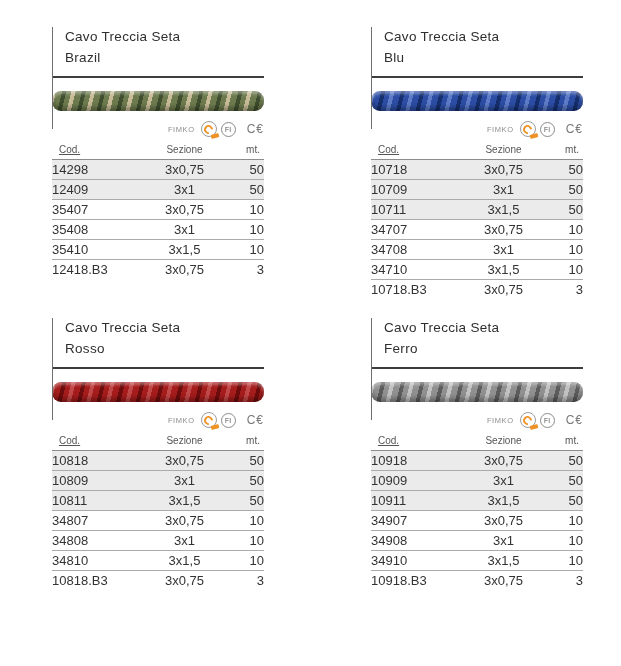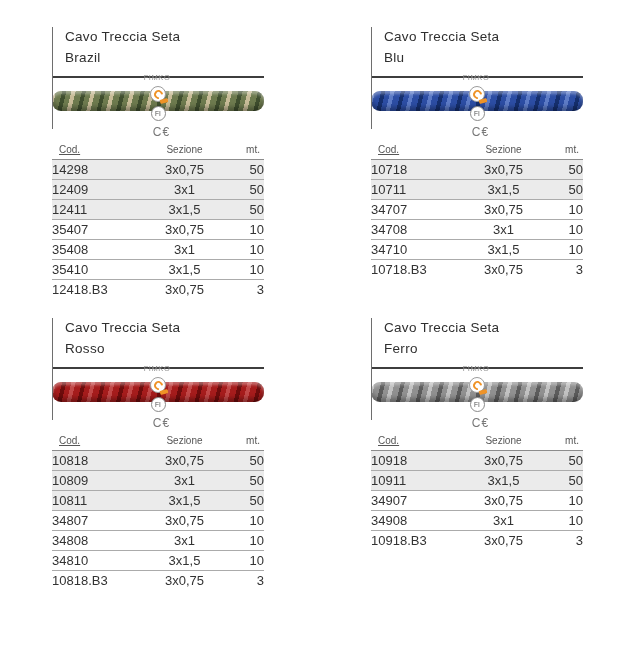--- a/index.html
+++ b/index.html
@@ -37,21 +37,21 @@
         var(--c2) 0 4px,
         var(--c1) 4px 10px,
         var(--c3) 10px 14px,
         var(--c1) 14px 19px);
     box-shadow:
       inset 0 3px 3px rgba(255,255,255,.35),
       inset 0 -4px 4px rgba(0,0,0,.3);
   }
   .cert{
     margin-top:8px;height:20px;
-    display:flex;align-items:center;justify-content:flex-end;gap:4px;flex-direction:column;
+    display:flex;align-items:center;justify-content:flex-end;gap:4px;
   }
   .fimko-label{
     font-size:7.5px;color:#8d8d8d;letter-spacing:.6px;margin-right:2px;
   }
   .fimko-badge{
     position:relative;width:14px;height:14px;border:1px solid #9c9c9c;
     border-radius:50%;background:#fff;flex:0 0 auto;
   }
   .fimko-swirl{
     position:absolute;left:2.5px;top:2.5px;width:5px;height:5px;
@@ -134,25 +134,20 @@
         <tr class="hl">
             <td class="d-cod">14298</td>
             <td class="d-sez">3x0,75</td>
             <td class="d-mt">50</td>
           </tr>
         <tr class="hl">
             <td class="d-cod">12409</td>
             <td class="d-sez">3x1</td>
             <td class="d-mt">50</td>
           </tr>
-        <tr class="hl">
-            <td class="d-cod">12411</td>
-            <td class="d-sez">3x1,5</td>
-            <td class="d-mt">50</td>
-          </tr>
         <tr>
             <td class="d-cod">35407</td>
             <td class="d-sez">3x0,75</td>
             <td class="d-mt">10</td>
           </tr>
         <tr>
             <td class="d-cod">35408</td>
             <td class="d-sez">3x1</td>
             <td class="d-mt">10</td>
           </tr>
@@ -200,20 +195,25 @@
         <th class="h-mt">mt.</th>
       </tr>
         </thead>
       <tbody>
         <tr class="hl">
             <td class="d-cod">10718</td>
             <td class="d-sez">3x0,75</td>
             <td class="d-mt">50</td>
           </tr>
         <tr class="hl">
+            <td class="d-cod">10709</td>
+            <td class="d-sez">3x1</td>
+            <td class="d-mt">50</td>
+          </tr>
+        <tr class="hl">
             <td class="d-cod">10711</td>
             <td class="d-sez">3x1,5</td>
             <td class="d-mt">50</td>
           </tr>
         <tr>
             <td class="d-cod">34707</td>
             <td class="d-sez">3x0,75</td>
             <td class="d-mt">10</td>
           </tr>
         <tr>
@@ -335,32 +335,42 @@
         <th class="h-mt">mt.</th>
       </tr>
         </thead>
       <tbody>
         <tr class="hl">
             <td class="d-cod">10918</td>
             <td class="d-sez">3x0,75</td>
             <td class="d-mt">50</td>
           </tr>
         <tr class="hl">
+            <td class="d-cod">10909</td>
+            <td class="d-sez">3x1</td>
+            <td class="d-mt">50</td>
+          </tr>
+        <tr class="hl">
             <td class="d-cod">10911</td>
             <td class="d-sez">3x1,5</td>
             <td class="d-mt">50</td>
           </tr>
         <tr>
             <td class="d-cod">34907</td>
             <td class="d-sez">3x0,75</td>
             <td class="d-mt">10</td>
           </tr>
         <tr>
             <td class="d-cod">34908</td>
             <td class="d-sez">3x1</td>
+            <td class="d-mt">10</td>
+          </tr>
+        <tr>
+            <td class="d-cod">34910</td>
+            <td class="d-sez">3x1,5</td>
             <td class="d-mt">10</td>
           </tr>
         <tr>
             <td class="d-cod">10918.B3</td>
             <td class="d-sez">3x0,75</td>
             <td class="d-mt">3</td>
           </tr>
       </tbody>
     </table>
   </section>

